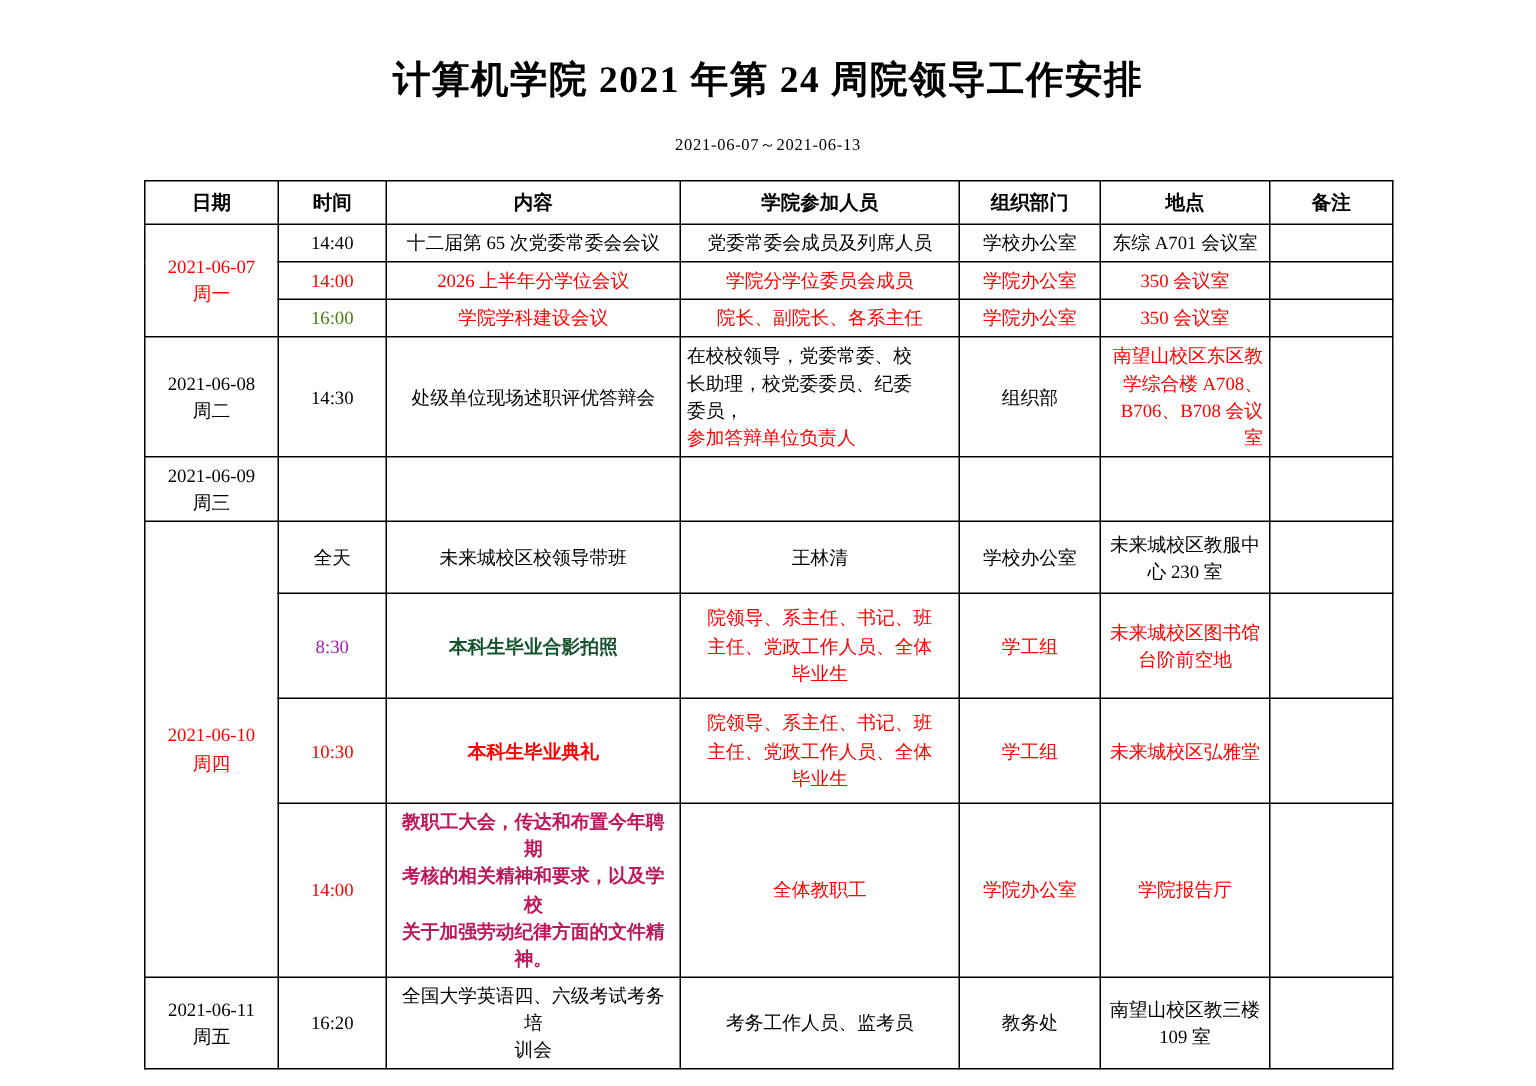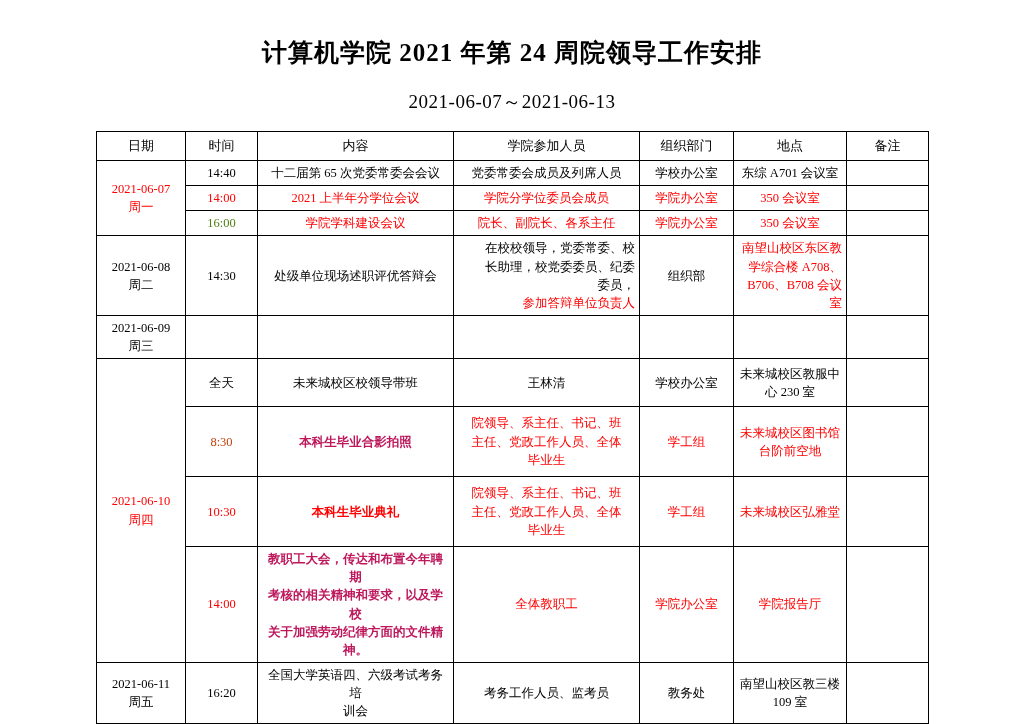--- a/index.html
+++ b/index.html
@@ -23,21 +23,21 @@
   .doc-title {
     text-align: center;
     font-size: 25px;
     font-weight: bold;
     letter-spacing: 1px;
     margin-top: 36px;
     font-family: "Liberation Serif", "DejaVu Serif", serif;
   }
   .doc-subtitle {
     text-align: center;
-    font-size: 19px;
+    font-size: 11px;
     margin-top: 20px;
     letter-spacing: 0.5px;
   }
   .table-wrap {
     margin: 16px auto 0 auto;
     width: 832px;
   }
   table.sched {
     border-collapse: collapse;
     width: 100%;
@@ -54,21 +54,21 @@
 
   table.sched th, table.sched td {
     border: 1px solid #000000;
     text-align: center;
     vertical-align: middle;
     padding: 3px 4px;
     line-height: 1.45;
     word-break: break-all;
   }
   table.sched th {
-    font-weight: normal;
+    font-weight: bold;
     height: 22px;
     font-size: 13px;
   }
   td.date-cell {
     line-height: 1.5;
     font-size: 12.5px;
   }
   .cell-lines { display: block; }
 </style>
 </head>
@@ -109,42 +109,42 @@
             </td>
             <td>14:40</td>
             <td>十二届第 65 次党委常委会会议</td>
             <td>党委常委会成员及列席人员</td>
             <td>学校办公室</td>
             <td>东综 A701 会议室</td>
             <td></td>
           </tr>
           <tr style="height: 22px;">
             <td style="color: rgb(255, 0, 0);">14:00</td>
-            <td style="color: rgb(255, 0, 0);">2021 上半年分学位会议</td>
+            <td style="color: rgb(255, 0, 0);">2026 上半年分学位会议</td>
             <td style="color: rgb(255, 0, 0);">学院分学位委员会成员</td>
             <td style="color: rgb(255, 0, 0);">学院办公室</td>
             <td style="color: rgb(255, 0, 0);">350 会议室</td>
             <td style="color: rgb(255, 0, 0);"></td>
           </tr>
           <tr style="height: 22px;">
             <td style="color: #4d7c0f;">16:00</td>
             <td style="color: rgb(255, 0, 0);">学院学科建设会议</td>
             <td style="color: rgb(255, 0, 0);">院长、副院长、各系主任</td>
             <td style="color: rgb(255, 0, 0);">学院办公室</td>
             <td style="color: rgb(255, 0, 0);">350 会议室</td>
             <td style="color: rgb(255, 0, 0);"></td>
           </tr>
           <tr style="height: 62px;">
             <td class="date-cell">
               <span class="cell-lines">2021-06-08</span>
               <span class="cell-lines">周二</span>
             </td>
             <td>14:30</td>
             <td>处级单位现场述职评优答辩会</td>
-            <td style="text-align: right;">
+            <td style="text-align: left;">
               <span class="cell-lines">在校校领导，党委常委、校</span>
               <span class="cell-lines">长助理，校党委委员、纪委</span>
               <span class="cell-lines">委员，</span>
               <span class="cell-lines" style="color: rgb(255, 0, 0);">参加答辩单位负责人</span>
             </td>
             <td>组织部</td>
             <td style="color: rgb(255, 0, 0); text-align: right;">
               <span class="cell-lines">南望山校区东区教</span>
               <span class="cell-lines">学综合楼 A708、</span>
               <span class="cell-lines">B706、B708 会议室</span>
@@ -172,22 +172,22 @@
             <td>未来城校区校领导带班</td>
             <td>王林清</td>
             <td>学校办公室</td>
             <td>
               <span class="cell-lines">未来城校区教服中</span>
               <span class="cell-lines">心 230 室</span>
             </td>
             <td></td>
           </tr>
           <tr style="height: 70px;">
-            <td style="color: #c2410c;">8:30</td>
-            <td style="color: #be185d; font-weight: bold;">本科生毕业合影拍照</td>
+            <td style="color: #a21caf;">8:30</td>
+            <td style="color: #14532d; font-weight: bold;">本科生毕业合影拍照</td>
             <td style="color: rgb(255, 0, 0);">
               <span class="cell-lines">院领导、系主任、书记、班</span>
               <span class="cell-lines">主任、党政工作人员、全体</span>
               <span class="cell-lines">毕业生</span>
             </td>
             <td style="color: rgb(255, 0, 0);">学工组</td>
             <td style="color: rgb(255, 0, 0);">
               <span class="cell-lines">未来城校区图书馆</span>
               <span class="cell-lines">台阶前空地</span>
             </td>

